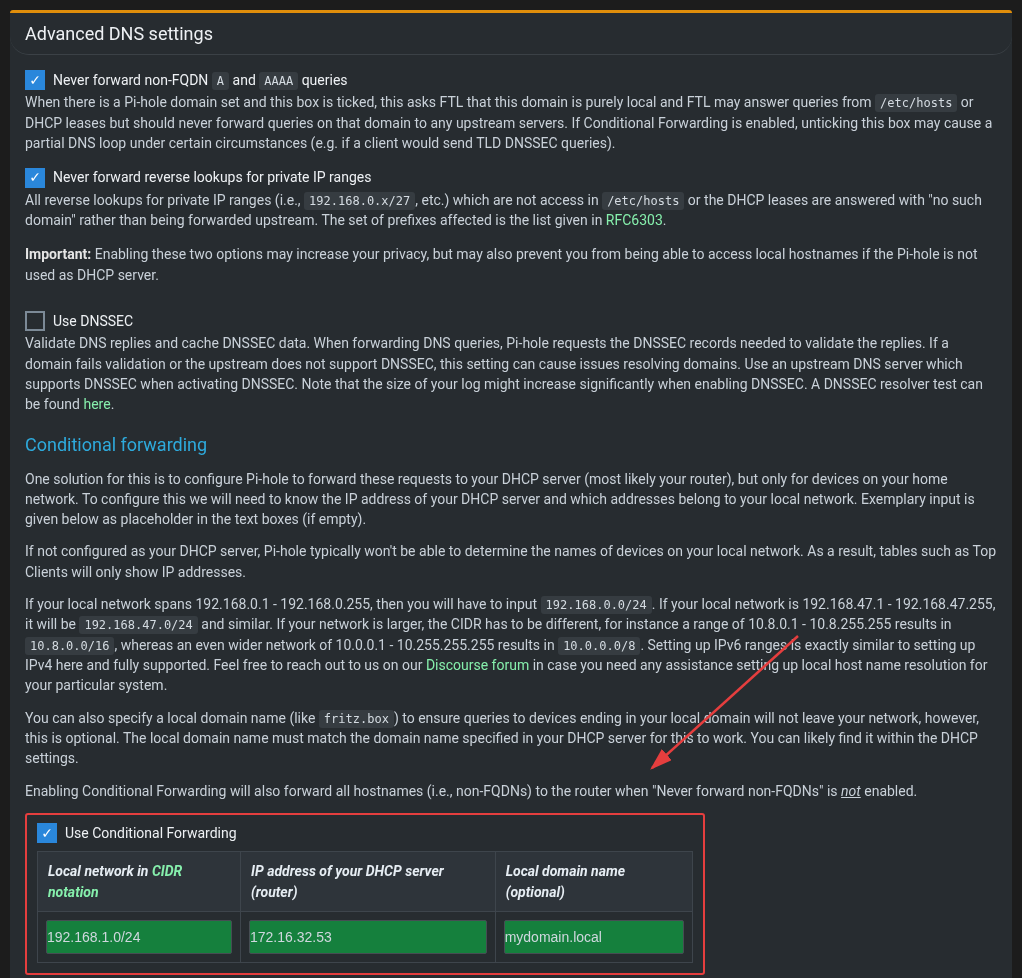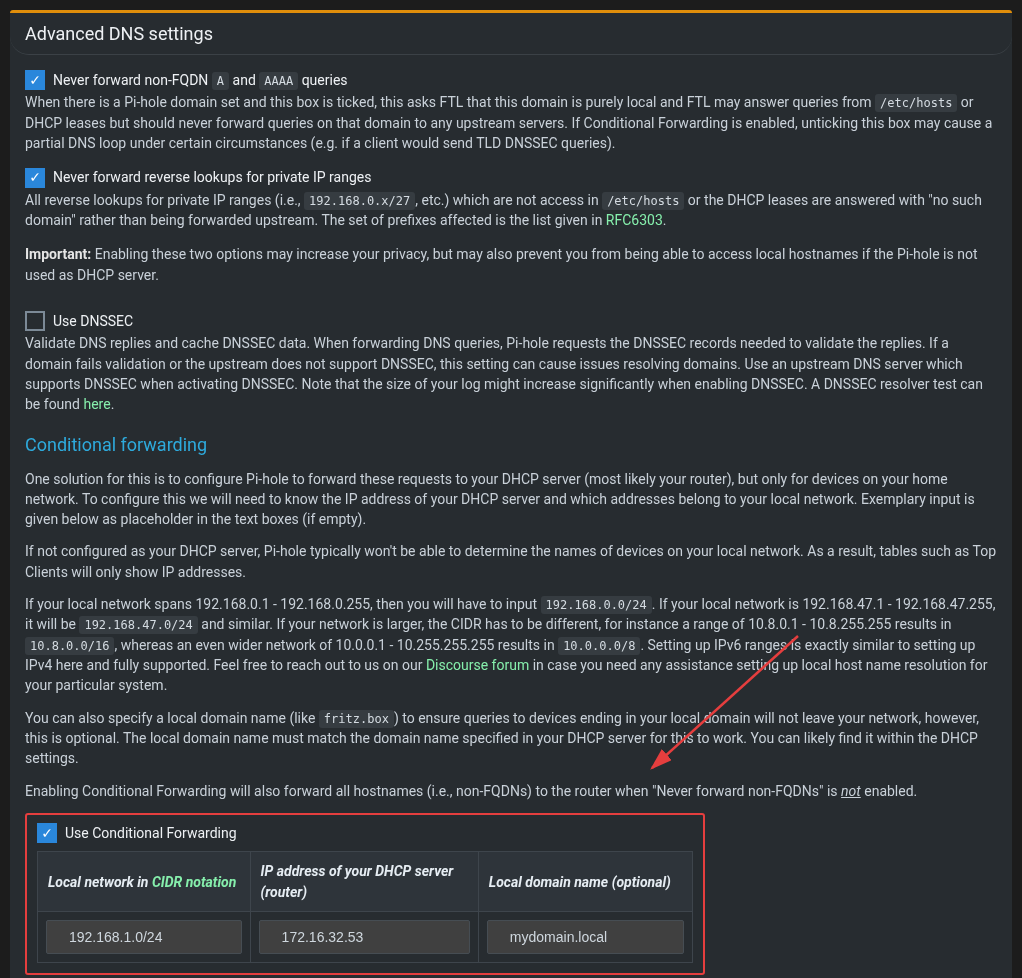--- a/index.html
+++ b/index.html
@@ -106,24 +106,24 @@
       padding: 9px 10px;
       font-size: 14px;
       font-style: italic;
     }
     table.cf-table td {
       border: 1px solid #3e454c;
       padding: 8px;
     }
     .input {
       width: 100%;
-      background: #404040;
+      background: #15803d;
       border: 1px solid #464d53;
       color: #cfd7de;
-      padding: 8px 22px;
+      padding: 8px 0;
       font-size: 14px;
       border-radius: 2px;
     }
     .arrow-svg {
       position: absolute;
       pointer-events: none;
     }
   </style>
 </head>
 <body>

